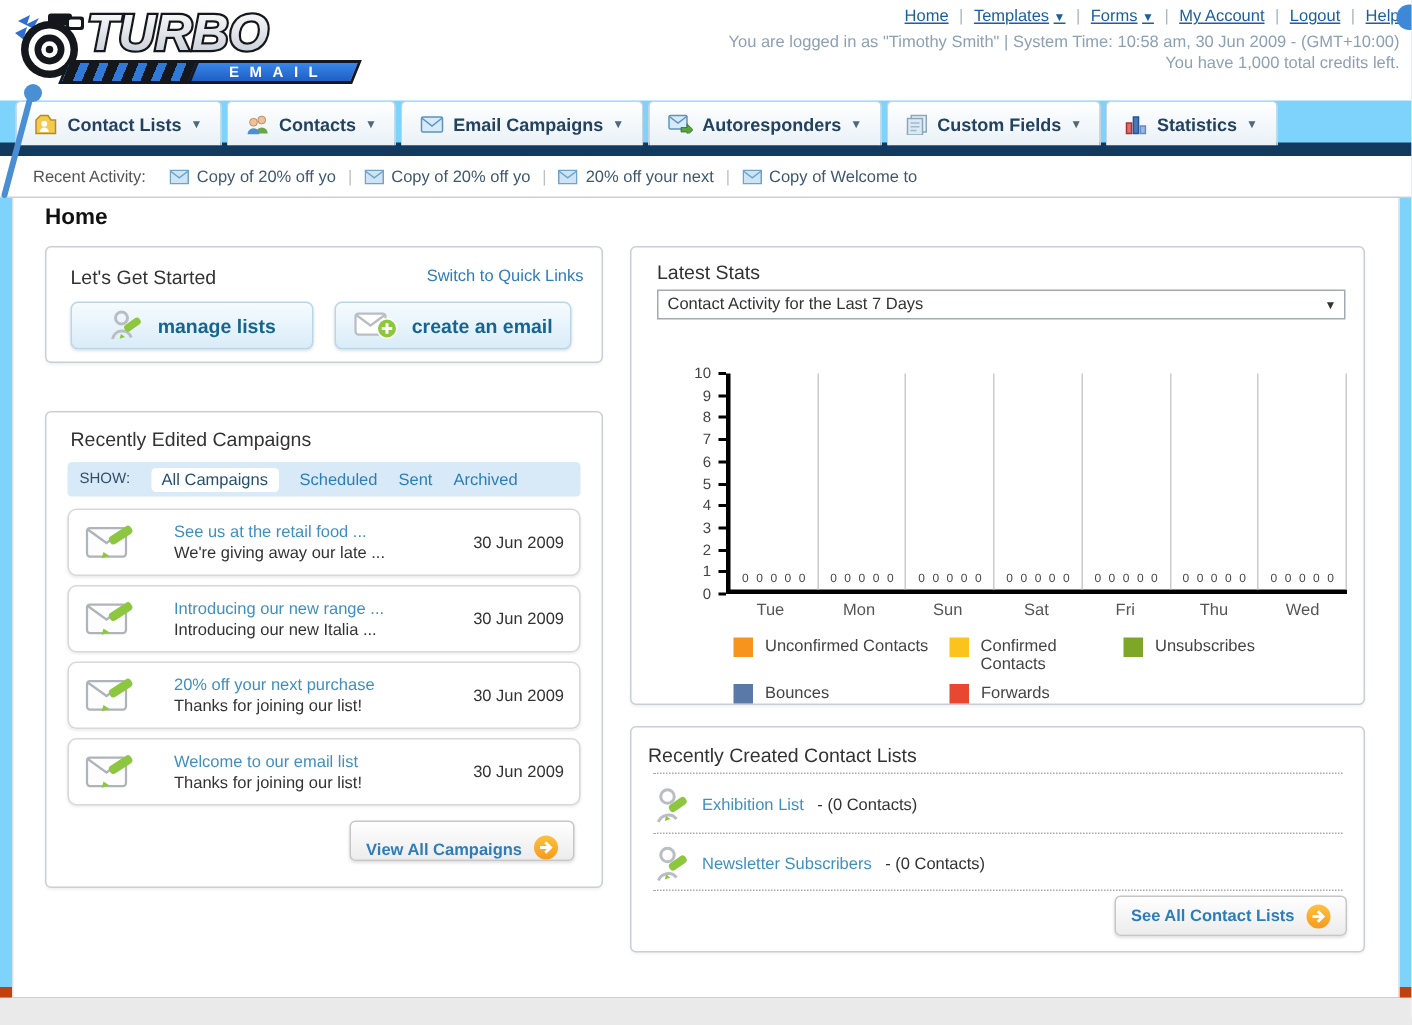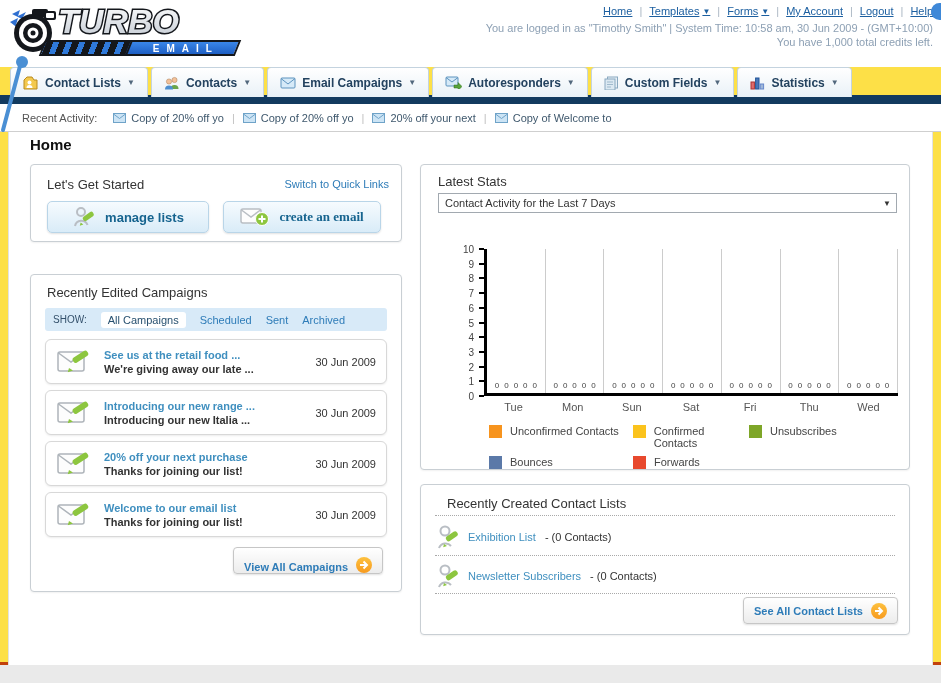--- a/index.html
+++ b/index.html
@@ -1,18 +1,18 @@
 <!DOCTYPE html>
 <html><head>
 <meta charset="utf-8">
 <style>
   * { margin:0; padding:0; box-sizing:border-box; }
   html,body { width:941px; height:683px; }
   body { font-family:"Liberation Sans",sans-serif; background:#EAEAEA; position:relative; overflow:hidden; }
-  .main-card { position:absolute; left:0; top:0; width:941px; height:665px; background:#fde047; border-bottom:3px solid #c2410c;padding-left:36px; }
+  .main-card { position:absolute; left:0; top:0; width:941px; height:665px; background:#7dd3fc; border-bottom:7px solid #c2410c;padding-left:36px; }
 
   
   .hdr { position:absolute; left:0; top:0; width:941px; height:67px; background:#fff; }
   .logo { position:absolute; left:8px; top:2px; width:240px; height:60px; }
   .turbo-icon { position:absolute; left:0; top:4px; }
   .turbo-word-svg { position:absolute; left:48px; top:0; }
   .email-bar { position:absolute; left:34px; top:38px; width:196px; height:16px; background:linear-gradient(#3A86E8,#1E5FC4); border:2px solid #14171C; transform:skewX(-22deg); display:flex; align-items:center; }
   .stripes { width:86px; height:100%; background:repeating-linear-gradient(90deg,#14171C 0 7px,#2F79D9 7px 13px); border-right:2px solid #14171C; }
   .email-word { flex:1; text-align:center; color:#fff; font-weight:bold; font-size:10px; letter-spacing:7px; transform:skewX(22deg); padding-left:6px; }
   .hdr-right { position:absolute; right:8px; top:5px; text-align:right; }
@@ -45,32 +45,32 @@
 
   .panel { position:absolute; background:#fff; border:1px solid #C9CFD4; border-radius:4px; box-shadow:0 1px 2px rgba(0,0,0,.06); }
   .panel-title { font-size:13px; color:#333; }
 
   
   #get-started { left:30px; top:164px; width:372px; height:78px; }
   #get-started .panel-title { position:absolute; left:16px; top:12px; }
   .switch-link { position:absolute; right:12px; top:13px; font-size:11px; color:#2E7CB8; cursor:pointer; }
   .gs-btn { position:absolute; top:36px; height:32px; border:1px solid #B9D5E8; border-radius:5px; background:linear-gradient(#F6FBFE,#D9ECF8); box-shadow:0 1px 2px rgba(0,0,0,.12); display:flex; align-items:center; justify-content:center; gap:9px; font-size:13px; font-weight:bold; color:#16648F; cursor:pointer; }
   #btn-manage { left:16px; width:162px; }
-  #btn-create { left:192px; width:158px;font-family:Liberation Serif, serif; }
+  #btn-create { left:192px; width:158px; }
 
   
   #campaigns { left:30px; top:274px; width:372px; height:318px; }
   #campaigns .panel-title { position:absolute; left:16px; top:10px; }
   .show-bar { position:absolute; left:14px; right:14px; top:33px; height:23px; background:#D8EAF8; border-radius:3px; display:flex; align-items:center; gap:14px; padding:0 8px; font-size:11px; }
   .show-label { font-size:10px; color:#33506B; }
   .filter-chip { background:#fff; border-radius:3px; padding:2px 7px; color:#27506F; cursor:pointer; }
   .filter-link { color:#2E7CB8; cursor:pointer; }
   .camp-list { position:absolute; left:14px; right:14px; top:64px; }
   .camp-item { position:relative; height:45px; margin-bottom:6px; border:1px solid #D8D8D8; border-radius:6px; background:#fff; box-shadow:0 1px 2px rgba(0,0,0,.08); display:flex; align-items:center; padding-left:10px; cursor:pointer; }
-  .camp-texts { margin-left:12px;font-weight:bold; }
+  .camp-texts { margin-left:24px; }
   .camp-title { font-size:11px; color:#3F8FBF; cursor:pointer; }
   .camp-sub { font-size:11px; color:#333; margin-top:2px; }
   .camp-date { position:absolute; right:10px; top:16px; font-size:11px; color:#333; }
   .pill-btn { position:absolute; height:27px; padding:0 10px; border:1px solid #C6C6C6; border-radius:4px; background:linear-gradient(#FFFFFF,#ECECEC); box-shadow:0 1px 2px rgba(0,0,0,.12); display:flex; align-items:center; gap:8px; font-size:11px; font-weight:bold; color:#2E7CB8; cursor:pointer; }
   #view-all-btn { right:18px; top:272px;align-items:flex-end; }
   .arrow-circle { width:16px; height:16px; border-radius:50%; background:linear-gradient(#FDC13F,#F79A1E); display:flex; align-items:center; justify-content:center; }
 
   
   #stats { left:420px; top:164px; width:490px; height:306px; }
   #stats .panel-title { position:absolute; left:17px; top:9px; }
@@ -83,21 +83,21 @@
   .day-group { flex:1; border-right:1px solid #CCC; display:flex; align-items:flex-end; justify-content:center; gap:5px; padding-bottom:3px; }
   .zero { font-size:8px; color:#444; }
   .chart-days { position:absolute; left:63px; top:236px; width:414px; display:flex; }
   .day-label { flex:1; text-align:center; font-size:11px; color:#555; }
   .legend { position:absolute; left:68px; top:260px; display:grid; grid-template-columns:144px 116px 120px; row-gap:7px; }
   .legend-item { display:flex; align-items:flex-start; gap:8px; font-size:11px; color:#444; }
   .legend-swatch { width:13px; height:13px; }
 
   
   #contact-lists { left:420px; top:484px; width:490px; height:151px; }
-  #contact-lists .panel-title { position:absolute; left:26px; top:11px; }
+  #contact-lists .panel-title { position:absolute; left:11px; top:11px; }
   .dotted { position:absolute; left:14px; right:14px; border-bottom:1px dotted #A9A9A9; }
   .cl-item { position:absolute; left:16px; display:flex; align-items:center; gap:9px; height:30px; }
   .cl-link { font-size:11px; color:#3F8FBF; cursor:pointer; }
   .cl-detail { font-size:11px; color:#333; }
   #see-all-btn { right:11px; top:112px; }
 </style>
 </head>
 <body>
 
 <div class="main-card">

